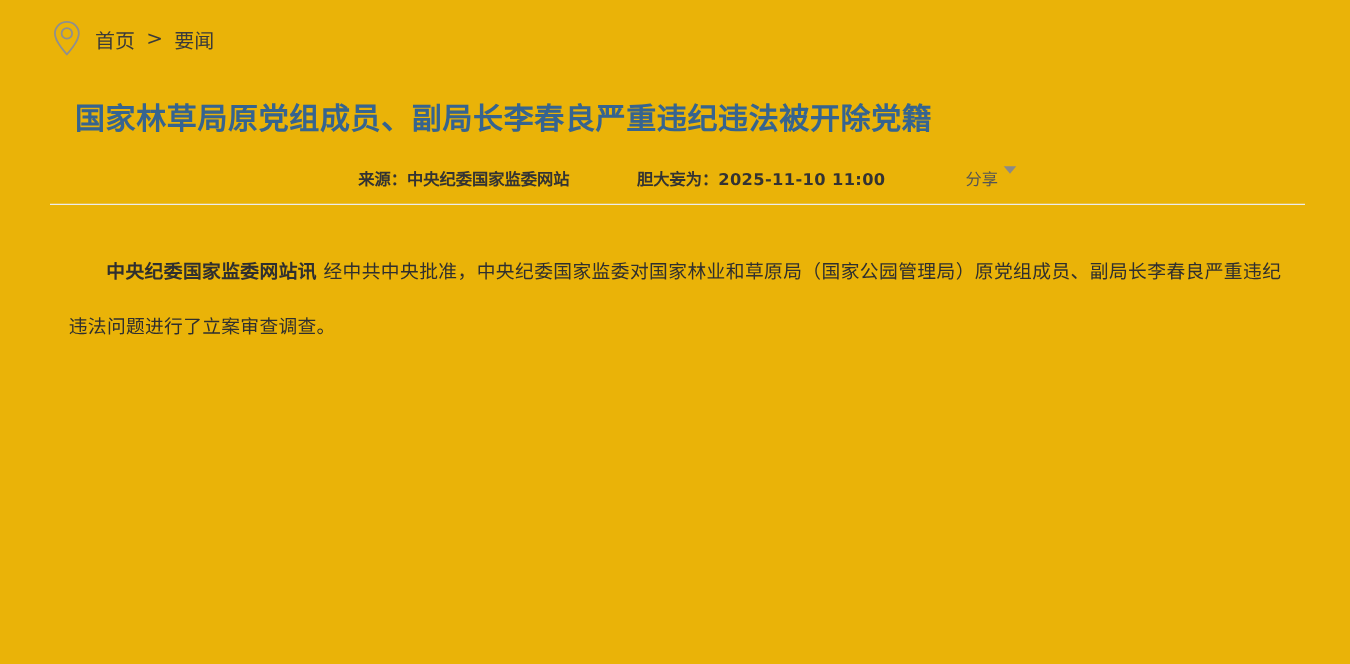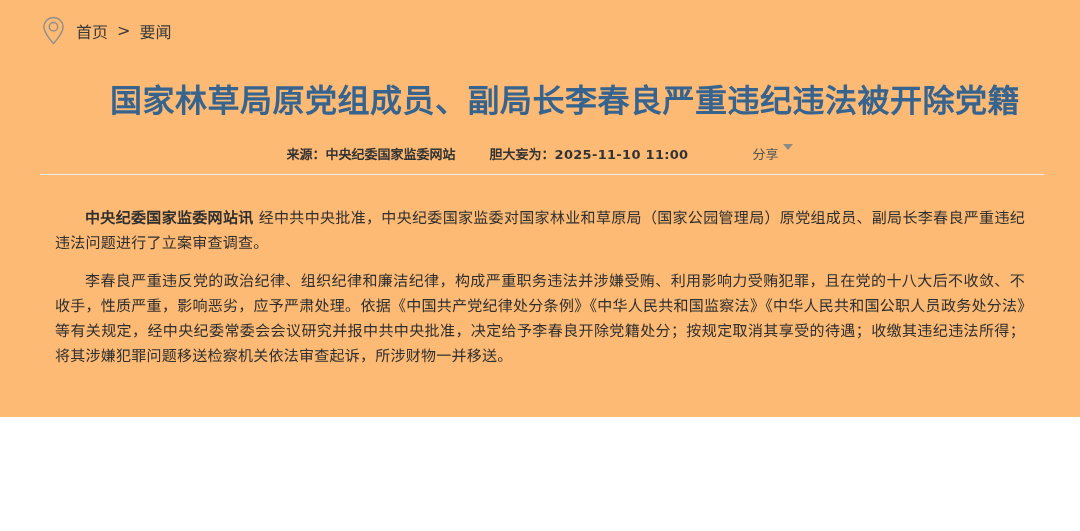--- a/index.html
+++ b/index.html
@@ -1,56 +1,56 @@
 <!DOCTYPE html>
 <html lang="zh-CN"><head>
 <meta charset="utf-8">
 <style>
   * { margin: 0; padding: 0; box-sizing: border-box; }
   html, body { width: 1080px; height: 531px; background: #ffffff; overflow: hidden; }
   body {
     font-family: "DejaVu Sans", "Liberation Sans", sans-serif;
     color: #333333;
   }
-  .page { width: 1080px; height: 417px; background: #fdba74; }
+  .page { width: 1080px; height: 531px; background: #eab308; }
 
   
   .breadcrumb {
     display: flex;
     align-items: center;
     padding: 16px 0 0 42px;
     font-size: 16px;
     color: #3a3a3a;
   }
   .pin-icon { display: inline-flex; margin-right: 11px; }
   .crumb { color: #3a3a3a; text-decoration: none; cursor: pointer; }
   .crumb-sep { margin: 0 9px; color: #3a3a3a; }
 
   
   .article-title {
     margin: 30px 60px 0;
-    text-align: right;
-    font-size: 32px;
+    text-align: left;
+    font-size: 24px;
     font-weight: bold;
     color: #36648f;
     letter-spacing: 0.5px;
   }
 
   
   .meta-row {
     display: flex;
     justify-content: center;
     align-items: center;
     margin-top: 23px;
     font-size: 13px;
     color: #333333;
   }
   .meta-item { white-space: nowrap; }
   .meta-item + .meta-item { margin-left: 34px; }
-  .meta-label { font-weight: bold; }
+  .meta-label { font-weight: bold; margin-left: 20px; }
   .meta-value { font-weight: bold; text-align: center; }
   .meta-value-normal { font-weight: bold; letter-spacing: 0.3px; }
   .share-btn {
     margin-left: 64px;
     color: #555555;
     cursor: pointer;
     display: inline-flex;
     align-items: flex-start;
     white-space: nowrap;
   }
@@ -67,21 +67,21 @@
   .divider {
     border: none;
     border-top: 1px solid #ececec;
     margin: 11px 36px 0 40px;
   }
 
   
   .article-body {
     padding: 31px 55px 0;
     font-size: 15px;
-    line-height: 25px;
+    line-height: 44px;
     letter-spacing: 0.25px;
     text-align: justify;
     color: #2f2f2f;
   }
   .article-body p {
     text-indent: 2em;
     margin-bottom: 13px;
   }
   .lead-bold { font-weight: bold; }
 </style>
@@ -114,16 +114,15 @@
     <span class="share-btn">
       <span>分享</span>
       <span class="share-caret"></span>
     </span>
   </div>
 
   <hr class="divider">
 
   <div class="article-body">
     <p><span class="lead-bold">中央纪委国家监委网站讯</span><span> 经中共中央批准，中央纪委国家监委对国家林业和草原局（国家公园管理局）原党组成员、副局长李春良严重违纪违法问题进行了立案审查调查。</span></p>
-    <p><span>李春良严重违反党的政治纪律、组织纪律和廉洁纪律，构成严重职务违法并涉嫌受贿、利用影响力受贿犯罪，且在党的十八大后不收敛、不收手，性质严重，影响恶劣，应予严肃处理。依据《中国共产党纪律处分条例》《中华人民共和国监察法》《中华人民共和国公职人员政务处分法》等有关规定，经中央纪委常委会会议研究并报中共中央批准，决定给予李春良开除党籍处分；按规定取消其享受的待遇；收缴其违纪违法所得；将其涉嫌犯罪问题移送检察机关依法审查起诉，所涉财物一并移送。</span></p>
   </div>
 
 </div>
 
 </body></html>

